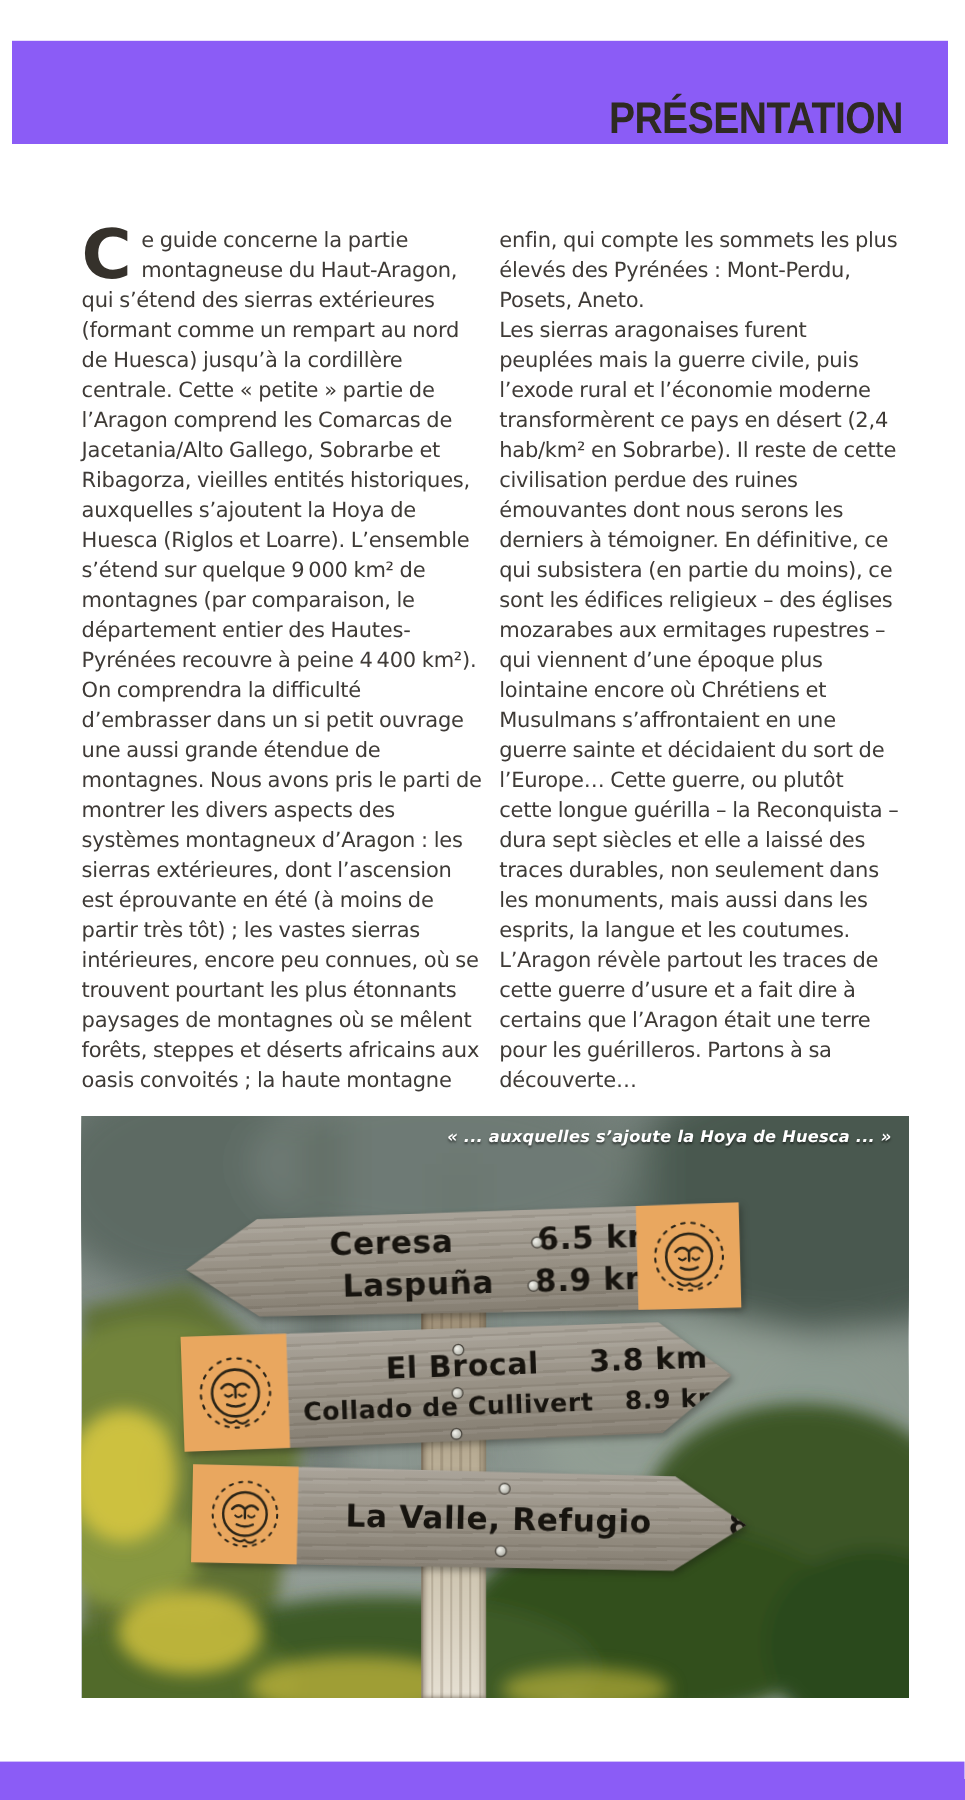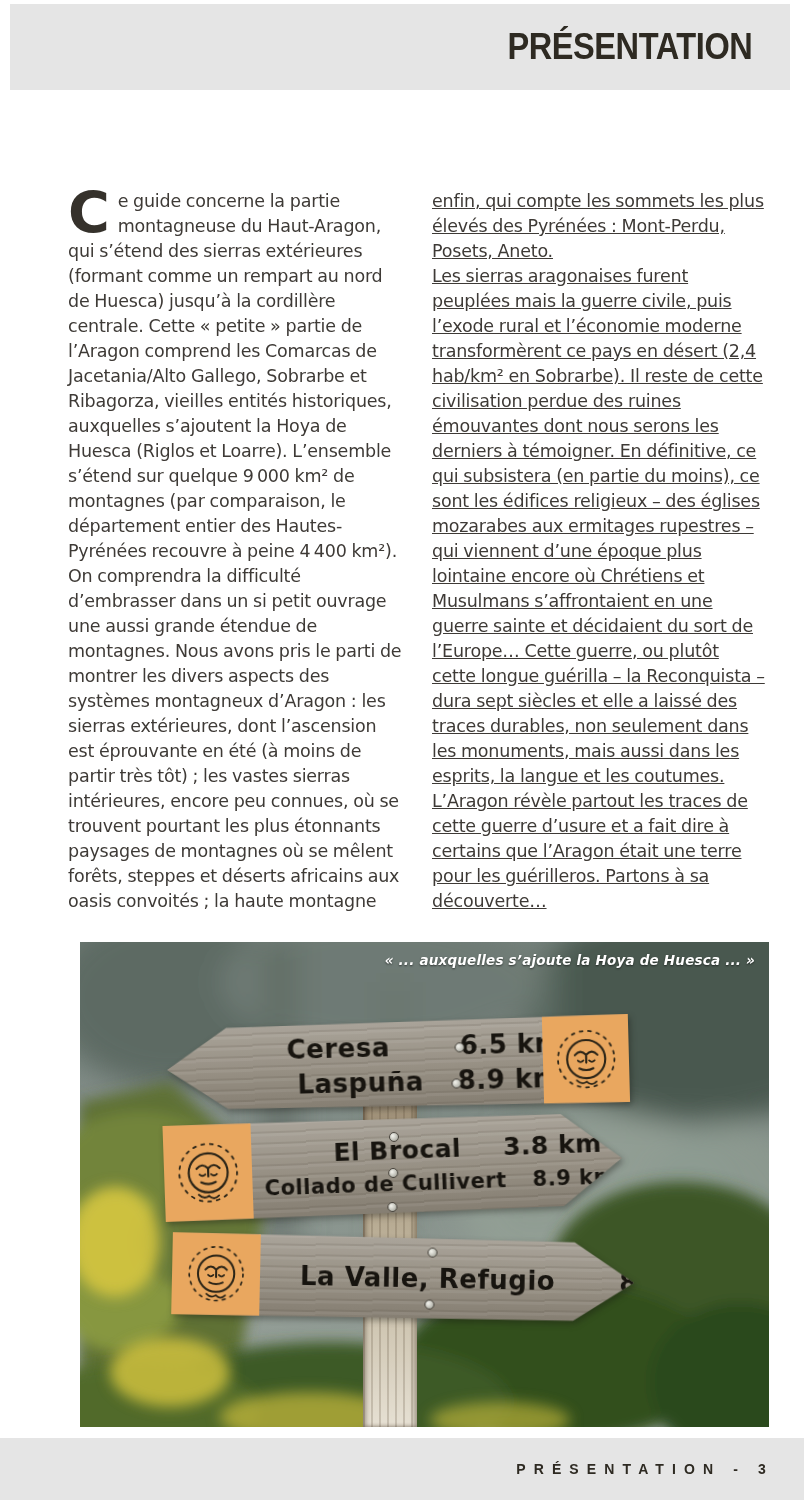--- a/index.html
+++ b/index.html
@@ -1,32 +1,32 @@
 <!DOCTYPE html>
 <html><head>
 <meta charset="utf-8">
 <style>
   html,body{margin:0;padding:0;background:#ffffff;}
   .page{position:relative;width:804px;height:1500px;background:#fff;overflow:hidden;
         font-family:"DejaVu Sans", sans-serif;}
 
   
-  .band{position:absolute;background:#e5e5e5;display:flex;align-items:center;justify-content:flex-end;box-sizing:border-box;}
+  .band{position:absolute;background:#8b5cf6;display:flex;align-items:flex-end;justify-content:flex-end;box-sizing:border-box;margin-top:30px;}
   .band.top{left:10px;top:4px;width:780px;height:86px;padding-right:38px;}
   .page-title{font-family:"Liberation Sans", sans-serif;font-weight:900;font-size:37px;
               color:#2e2a22;letter-spacing:-0.5px;transform:scaleX(0.88);transform-origin:right center;margin:0;}
   .band.bottom{left:0;top:1438px;width:804px;height:62px;padding-right:30px;}
   .footer-line{font-family:"Liberation Sans", sans-serif;font-weight:bold;font-size:14px;color:#2e2a22;letter-spacing:0.58em;}
 
   
   .article{position:absolute;top:189px;left:68px;width:690px;z-index:1;
            color:#3e3a36;font-size:17.5px;line-height:25px;letter-spacing:-0.2px;word-spacing:-0.5px;}
   .col{position:absolute;top:0;}
   .col.left{left:0;width:338px;}
-  .col.right{left:364px;width:334px;text-decoration:underline;}
+  .col.right{left:348px;width:334px;}
   .col p{margin:0;}
   .dropcap{float:left;font-weight:bold;font-size:57px;line-height:45px;padding:2px 8px 0 0;color:#35312b;}
 
   
   .photo{position:absolute;left:68px;top:930px;width:689px;height:485px;overflow:hidden;z-index:2;background:#7d8983;}
   .scene{position:absolute;inset:0;width:100%;height:100%;}
   .caption{position:absolute;top:10px;right:14px;z-index:6;font-style:italic;font-weight:bold;font-size:13.5px;
            color:#ffffff;text-shadow:0 1px 2px rgba(0,0,0,.55);letter-spacing:0.2px;}
 
   .post{position:absolute;left:283px;top:140px;width:54px;height:345px;z-index:3;
@@ -79,21 +79,21 @@
   <main class="article">
     <div class="col left">
       <p><span class="dropcap">C</span><span>e guide concerne la partie montagneuse du Haut-Aragon, qui s’étend des sierras extérieures (formant comme un rempart au nord de Huesca) jusqu’à la cordillère centrale. Cette «&nbsp;petite&nbsp;» partie de l’Aragon comprend les Comarcas de Jacetania/Alto Gallego, Sobrarbe et Ribagorza, vieilles entités historiques, auxquelles s’ajoutent la Hoya de Huesca (Riglos et Loarre). L’ensemble s’étend sur quelque 9 000 km² de montagnes (par comparaison, le département entier des Hautes-Pyrénées recouvre à peine 4 400 km²). On comprendra la difficulté d’embrasser dans un si petit ouvrage une aussi grande étendue de montagnes. Nous avons pris le parti de montrer les divers aspects des systèmes montagneux d’Aragon&nbsp;: les sierras extérieures, dont l’ascension est éprouvante en été (à moins de partir très tôt)&nbsp;; les vastes sierras intérieures, encore peu connues, où se trouvent pourtant les plus étonnants paysages de montagnes où se mêlent forêts, steppes et déserts africains aux oasis convoités&nbsp;; la haute montagne</span></p>
     </div>
     <div class="col right">
       <p>enfin, qui compte les sommets les plus élevés des Pyrénées&nbsp;: Mont-Perdu, Posets, Aneto.</p>
       <p>Les sierras aragonaises furent peuplées mais la guerre civile, puis l’exode rural et l’économie moderne transformèrent ce pays en désert (2,4 hab/km² en Sobrarbe). Il reste de cette civilisation perdue des ruines émouvantes dont nous serons les derniers à témoigner. En définitive, ce qui subsistera (en partie du moins), ce sont les édifices religieux – des églises mozarabes aux ermitages rupestres – qui viennent d’une époque plus lointaine encore où Chrétiens et Musulmans s’affrontaient en une guerre sainte et décidaient du sort de l’Europe… Cette guerre, ou plutôt cette longue guérilla – la Reconquista – dura sept siècles et elle a laissé des traces durables, non seulement dans les monuments, mais aussi dans les esprits, la langue et les coutumes. L’Aragon révèle partout les traces de cette guerre d’usure et a fait dire à certains que l’Aragon était une terre pour les guérilleros. Partons à sa découverte…</p>
     </div>
   </main>
 
-  <figure class="photo" style="margin:12px">
+  <figure class="photo" style="margin:0">
 
     <svg class="scene" viewBox="0 0 689 485" preserveAspectRatio="none">
       <defs>
         <filter id="b1" x="-40%" y="-40%" width="180%" height="180%">
             <feGaussianBlur stdDeviation="7"></feGaussianBlur>
           </filter>
         <filter id="b2" x="-40%" y="-40%" width="180%" height="180%">
             <feGaussianBlur stdDeviation="14"></feGaussianBlur>
           </filter>
         <linearGradient id="rock" x1="0" y1="0" x2="0" y2="1">

